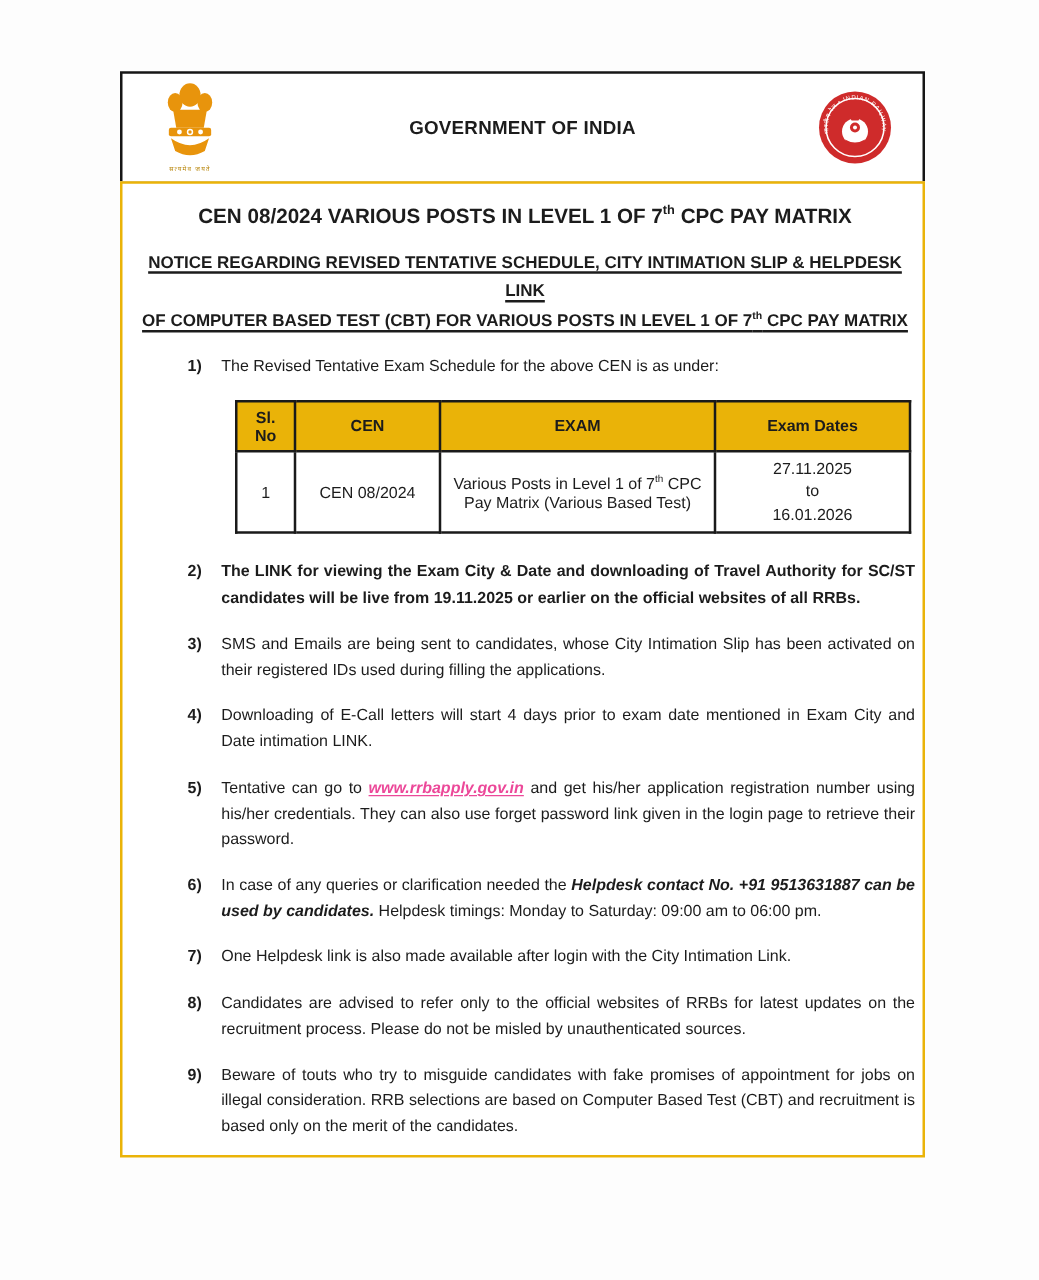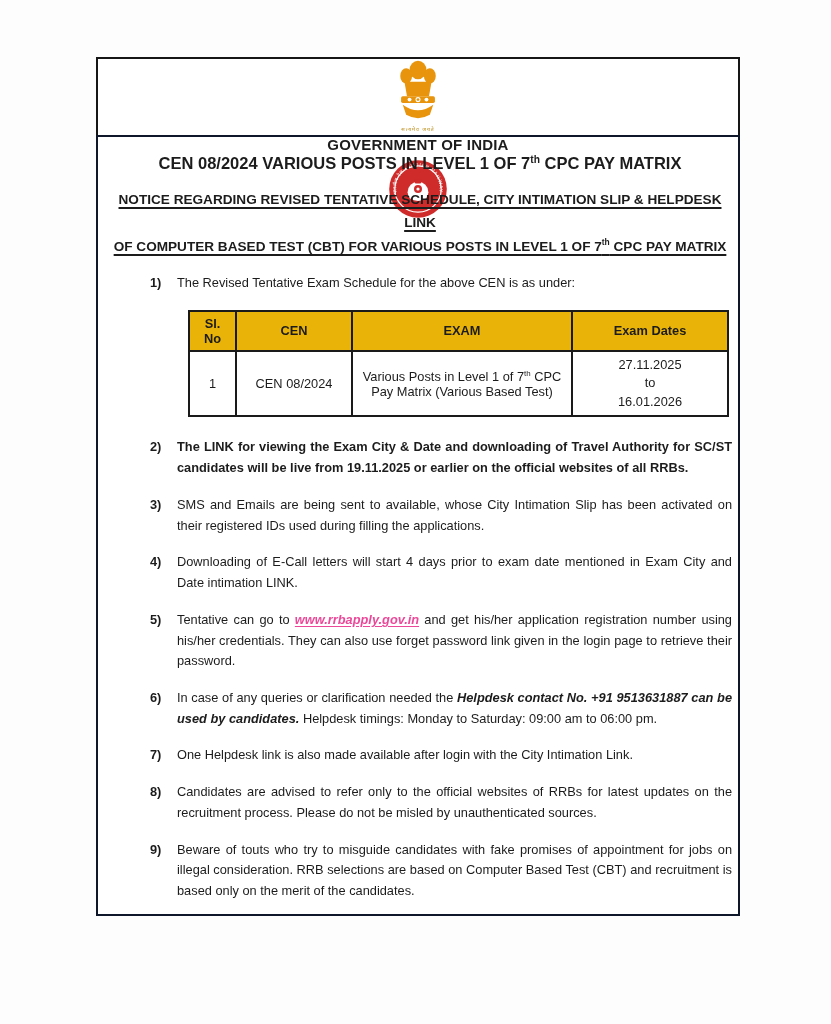--- a/index.html
+++ b/index.html
@@ -11,37 +11,36 @@
     position: relative;
     overflow: hidden;
   }
   .page { position: absolute; inset: 0; background: #fdfdfd; }
 
   .doc { position: absolute; left: 96px; top: 57px; width: 644px; }
 
   
   .header-box {
     border: 2px solid #161616;
-    height: 80px;
+    height: 90px;
     display: flex;
     align-items: center;
     padding: 0 12px;
     background: #fff;
-    flex-direction: column;
   }
   .emblem-wrap { width: 84px; display: flex; flex-direction: column; align-items: center; }
   .emblem-caption { font-size: 5px; color: #b8860b; margin-top: 1px; letter-spacing: 1px; }
   .header-center { flex: 1; text-align: center; font-weight: bold; letter-spacing: 0.2px; }
   .header-center .h-line1, .header-center .h-line2 { font-size: 15px; margin: 4px 0; }
   .header-center .h-line3 { font-size: 16px; margin-top: 5px; }
   .logo-wrap { width: 84px; display: flex; justify-content: center; }
 
   
   .body-box {
-    border: 2px solid #0f172a;
+    border: 2px solid #eab308;
     margin-top: -2px;
     height: 781px;
     background: #fff;
     padding: 13px 6px 0 10px;
     overflow: hidden;
   }
   .page-title {
     text-align: center;
     font-weight: bold;
     font-size: 16.5px;
@@ -195,21 +194,21 @@
           </tbody>
         </table>
 
         <div class="item bold">
           <span class="num">2)</span>
           <div class="txt"><span>The LINK for viewing the Exam City &amp; Date and downloading of Travel Authority for SC/ST candidates will be live from 19.11.2025 or earlier on the official websites of all RRBs.</span></div>
         </div>
 
         <div class="item">
           <span class="num">3)</span>
-          <div class="txt"><span>SMS and Emails are being sent to available, whose City Intimation Slip has been activated on their registered IDs used during filling the applications.</span></div>
+          <div class="txt"><span>SMS and Emails are being sent to candidates, whose City Intimation Slip has been activated on their registered IDs used during filling the applications.</span></div>
         </div>
 
         <div class="item">
           <span class="num">4)</span>
           <div class="txt"><span>Downloading of E-Call letters will start 4 days prior to exam date mentioned in Exam City and Date intimation LINK.</span></div>
         </div>
 
         <div class="item">
           <span class="num">5)</span>
           <div class="txt"><span>Tentative can go to </span><span class="link">www.rrbapply.gov.in</span><span> and get his/her application registration number using his/her credentials. They can also use forget password link given in the login page to retrieve their password.</span></div>

